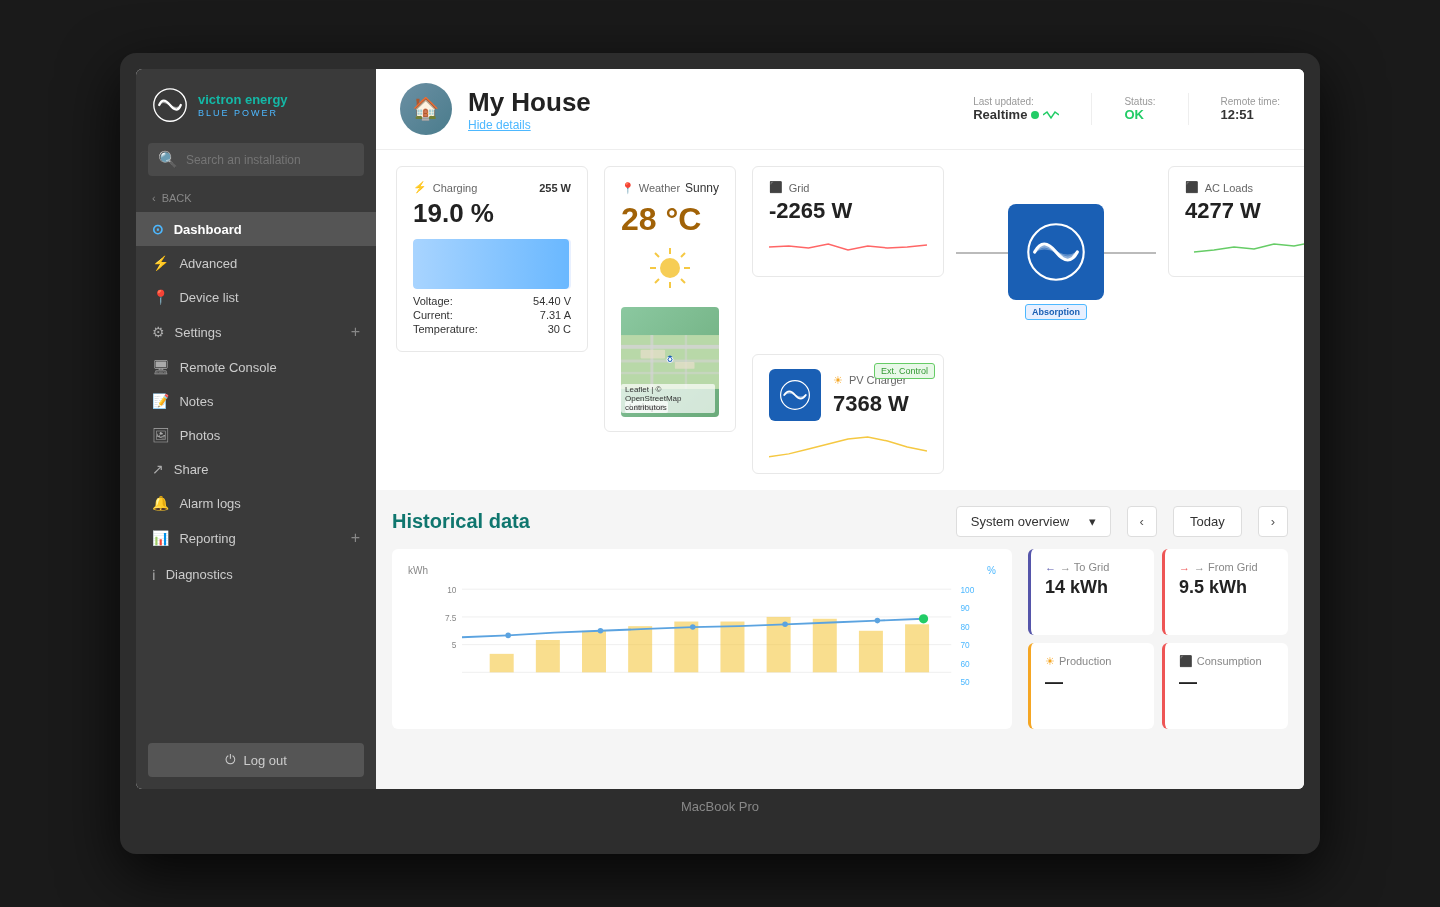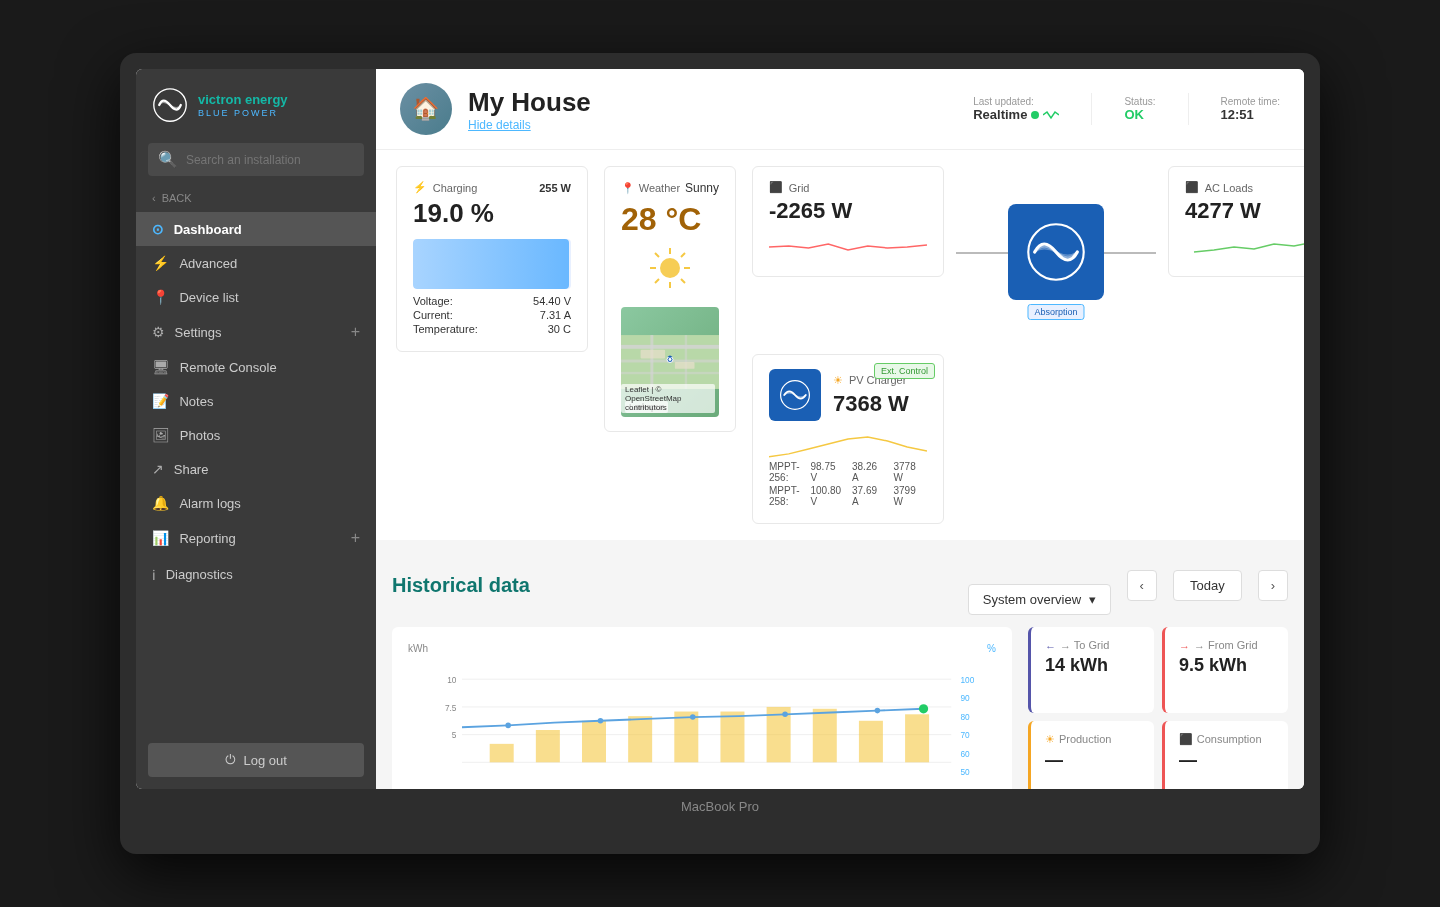--- a/index.html
+++ b/index.html
@@ -338,22 +338,21 @@
     .dropdown-btn {
       background: #fff;
       border: 1px solid #ddd;
       border-radius: 4px;
       padding: 7px 14px;
       font-size: 13px;
       color: #333;
       cursor: pointer;
       display: flex;
       align-items: center;
-      gap: 8px;
-      margin-top: 28px;
+      gap: 20px;
     }
     .nav-btn {
       background: #fff;
       border: 1px solid #ddd;
       border-radius: 4px;
       padding: 7px 12px;
       font-size: 13px;
       color: #555;
       cursor: pointer;
     }
@@ -546,21 +545,21 @@
             <span>Grid</span>
           </div>
           <div class="card-value">-2265 W</div>
           <div class="mini-chart">
             <svg width="100%" height="30" viewBox="0 0 160 30">
               <polyline class="sparkline-red" points="0,15 20,14 40,16 60,12 80,18 100,14 120,16 140,15 160,13"></polyline>
             </svg>
           </div>
         </div>
 
-        <div style="display:flex; flex-direction:column; justify-content:center; position:relative;">
+        <div style="display:flex; flex-direction:column; justify-content:center; position:relative;font-weight:bold;">
 
           <div style="position:relative; width:100%; display:flex; align-items:center; justify-content:center; height:180px;">
             <div style="position:absolute; height:2px; background:#bbb; width:100%; top:50%; z-index:0;"></div>
             <div class="victron-center" style="z-index:1; position:relative;">
               <svg class="victron-logo" viewBox="0 0 60 60">
                 <circle cx="30" cy="30" r="26" fill="none" stroke="#fff" stroke-width="2"></circle>
                 <path d="M10 30 Q18 15 30 30 Q42 45 50 30" fill="none" stroke="#fff" stroke-width="3" stroke-linecap="round"></path>
                 <path d="M10 30 Q18 20 30 30 Q42 40 50 30" fill="none" stroke="rgba(255,255,255,0.5)" stroke-width="2"></path>
                 <path d="M10 30 Q18 24 30 30 Q42 36 50 30" fill="none" stroke="rgba(255,255,255,0.3)" stroke-width="1.5"></path>
               </svg>
@@ -663,52 +662,38 @@
                 <span>PV Charger</span>
               </div>
               <div class="card-value">7368 W</div>
             </div>
           </div>
           <div class="mini-chart">
             <svg width="100%" height="30" viewBox="0 0 160 30">
               <polyline class="sparkline-yellow" points="0,28 20,25 40,20 60,15 80,10 100,8 120,12 140,18 160,22"></polyline>
             </svg>
           </div>
-          <div class="mppt-table">
-            <div class="mppt-row">
-              <span>MPPT-256:</span>
-              <span>98.75 V</span>
-              <span>38.26 A</span>
-              <span>3778 W</span>
-            </div>
-            <div class="mppt-row">
-              <span>MPPT-258:</span>
-              <span>100.80 V</span>
-              <span>37.69 A</span>
-              <span>3799 W</span>
-            </div>
-          </div>
         </div>
       </div>
 
       <div class="historical-section">
         <div class="historical-header">
           <div class="historical-title">Historical data</div>
           <button class="dropdown-btn">
             <span>System overview</span>
             <span>▾</span>
           </button>
           <button class="nav-btn">‹</button>
           <button class="today-btn">Today</button>
           <button class="nav-btn">›</button>
         </div>
 
         <div class="historical-body">
           <div class="chart-area">
-            <div style="display:flex; justify-content:space-between; font-size:10px; color:#888; margin-bottom:16px;">
+            <div style="display:flex; justify-content:space-between; font-size:10px; color:#888; margin-bottom:4px;">
               <span>kWh</span>
               <span style="color:#4db8ff;">%</span>
             </div>
             <svg class="chart-svg" viewBox="0 0 580 130">
 
               <line x1="30" y1="10" x2="560" y2="10" stroke="#eee" stroke-width="1"></line>
               <line x1="30" y1="40" x2="560" y2="40" stroke="#eee" stroke-width="1"></line>
               <line x1="30" y1="70" x2="560" y2="70" stroke="#eee" stroke-width="1"></line>
               <line x1="30" y1="100" x2="560" y2="100" stroke="#eee" stroke-width="1"></line>
 

